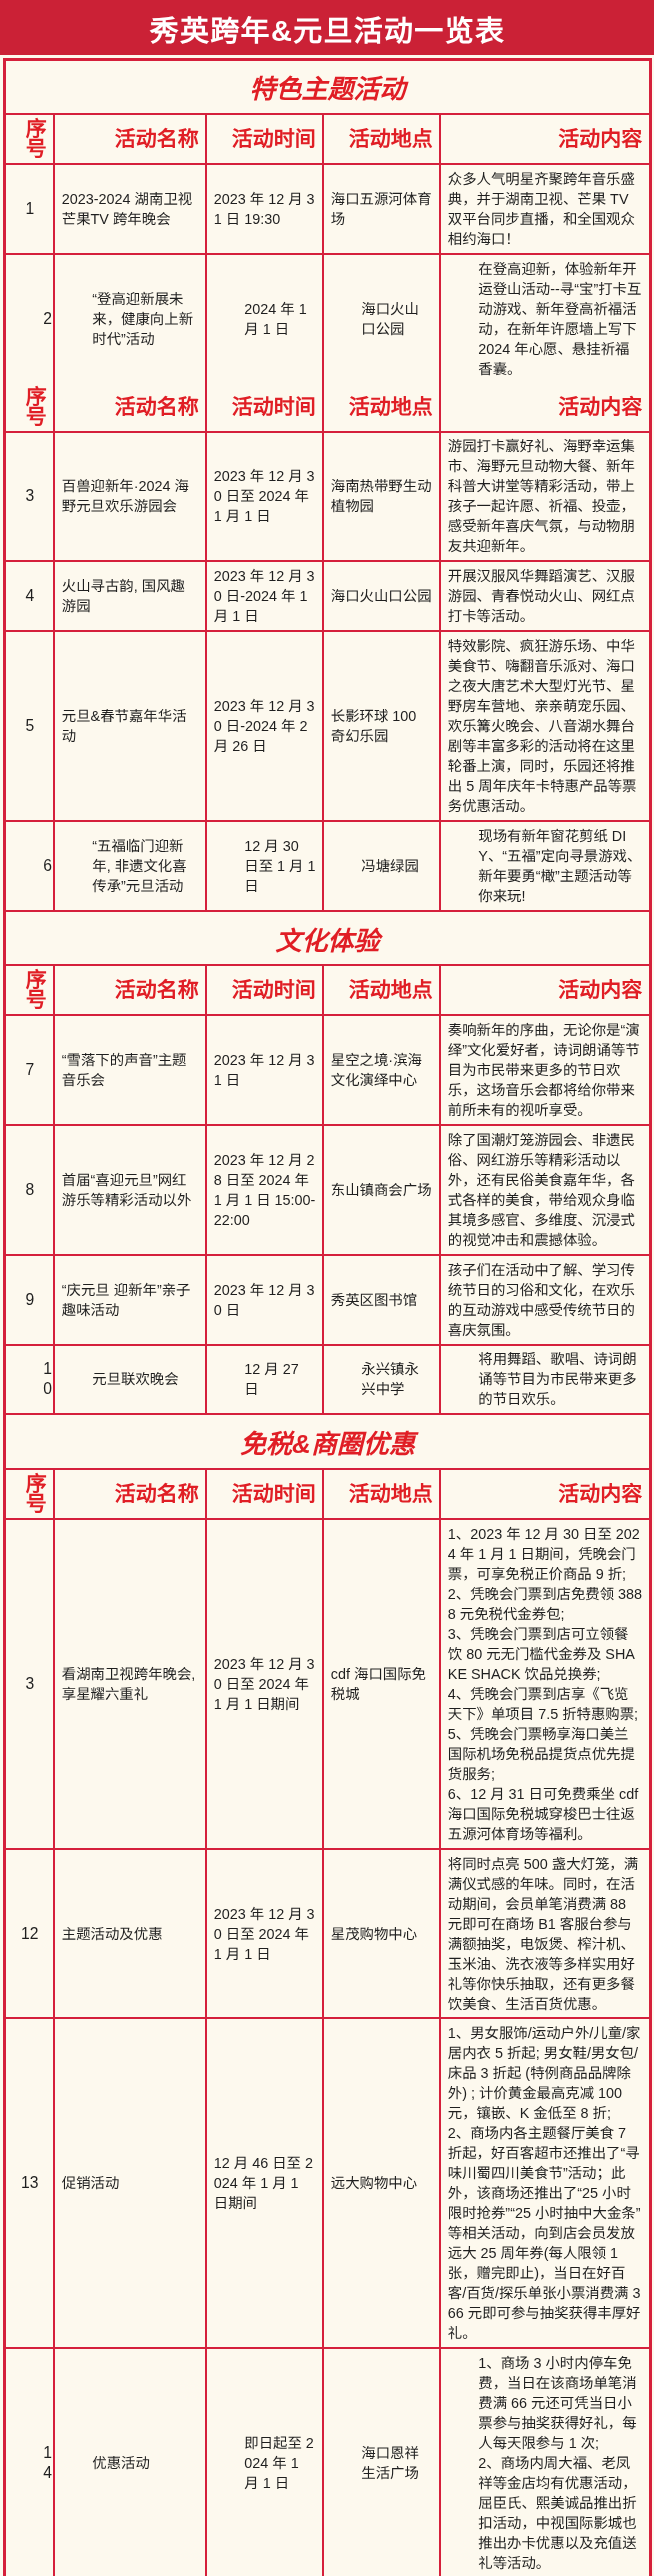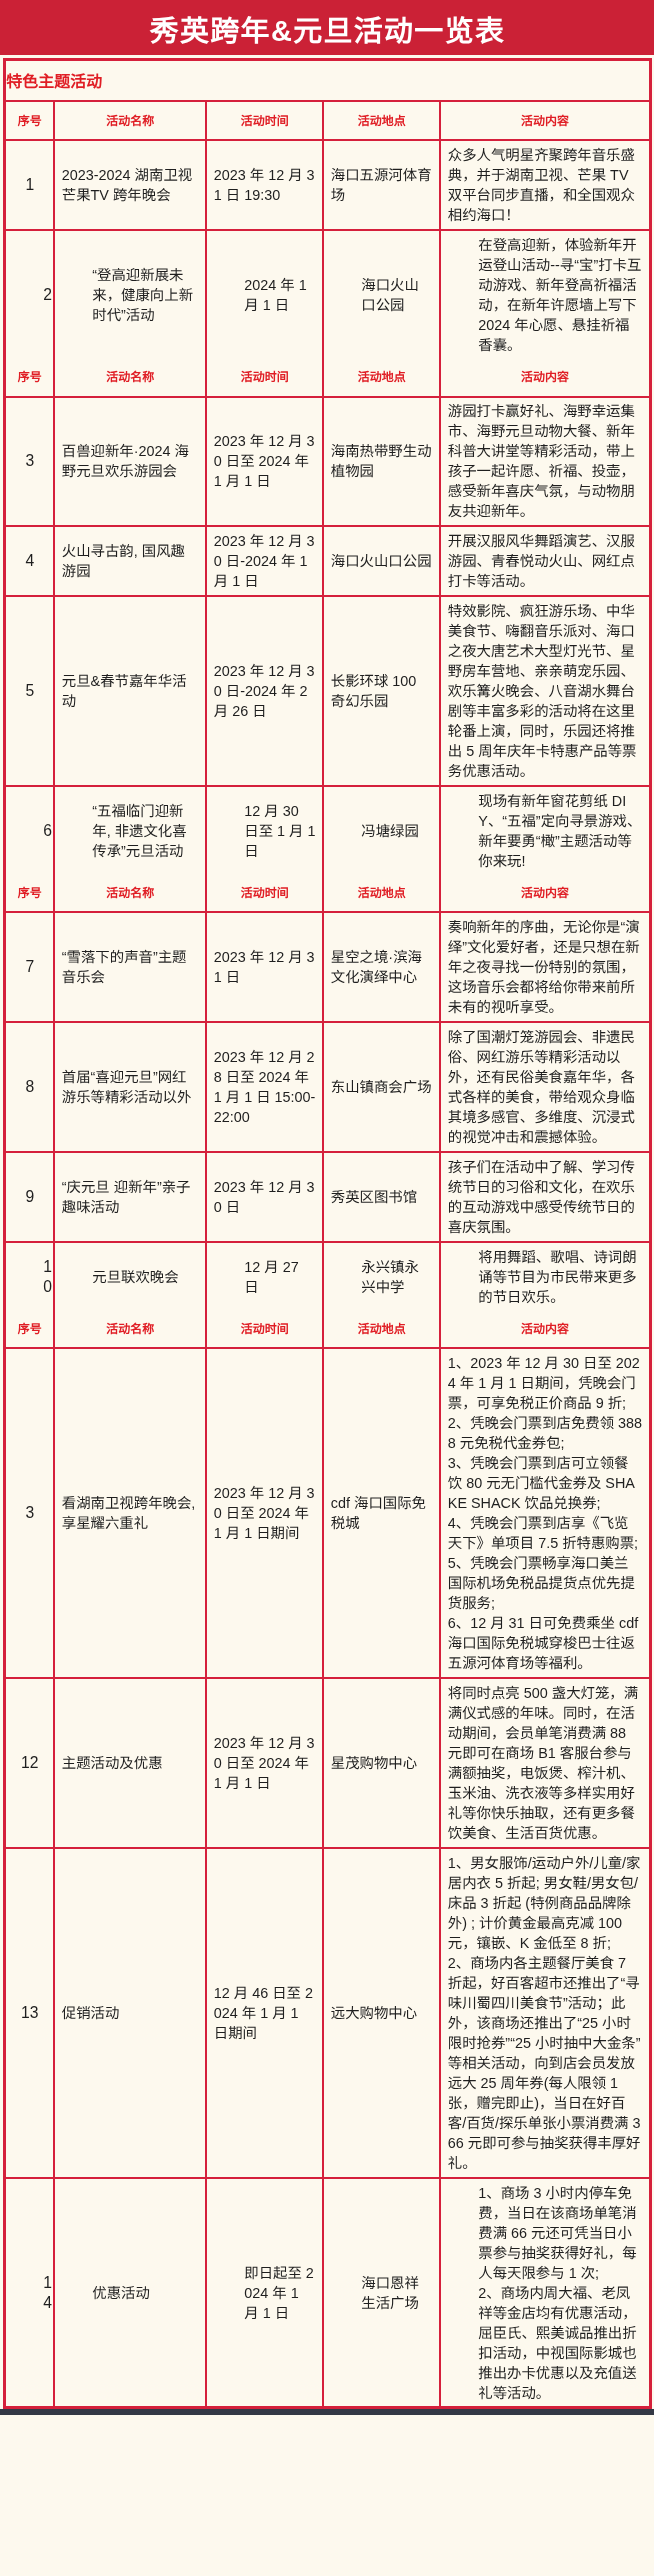--- a/index.html
+++ b/index.html
@@ -26,25 +26,26 @@
     font-weight:bold;
     letter-spacing:1.3px;
   }
   .table-wrap{
     margin:2.6px 3.3px 0 3.3px;
     border:3.9px solid var(--red-border);
     background:var(--cream);
   }
   .section-band{
     border-bottom:2.6px solid var(--red-border);
-    text-align:left;
+    text-align:center;
     padding:7.9px 0;
-    font-size:16px;
+    font-size:26px;
     font-weight:bold;
     color:var(--red-text);
+    font-style:italic;
   }
   section + section .section-band{
     border-top:2.6px solid var(--red-border);
   }
   table{
     width:100%;
     border-collapse:collapse;
     table-layout:fixed;
     background:var(--cream);
   }
@@ -55,23 +56,23 @@
     line-height:20px;
     vertical-align:middle;
     word-break:break-all;
   }
   table tr > *:first-child{border-left:none;}
   table tr > *:last-child{border-right:none;}
   thead tr > *{border-top:none;}
   tbody tr:last-child > *{border-bottom:none;padding-left:37px;}
   th{
     color:var(--red-text);
-    font-size:12px;
+    font-size:21px;
     font-weight:bold;
-    text-align:center;
+    text-align:right;
     height:29px;
   }
   td.col-no{text-align:center;font-size:15.7px;}
   td.col-content{white-space:pre-line;margin-top:32px;}
   .bottom-strip{
     height:5.2px;
     background:var(--strip);
     margin-top:0;
   }
   .col-w-no{width:48px;}
@@ -169,20 +170,21 @@
             <td class="col-name">“五福临门迎新年, 非遗文化喜传承”元旦活动</td>
             <td class="col-time">12 月 30 日至 1 月 1 日</td>
             <td class="col-place">冯塘绿园</td>
             <td class="col-content">现场有新年窗花剪纸 DIY、“五福”定向寻景游戏、新年要勇“橄”主题活动等你来玩!</td>
           </tr>
         </tbody>
     </table>
   </section>
 
   <section>
+    <div class="section-band">文化体验</div>
     <table>
       <colgroup>
         <col class="col-w-no">
           <col class="col-w-name">
           <col class="col-w-time">
           <col class="col-w-place">
           <col class="col-w-content">
       </colgroup>
       <thead>
           <tr>
@@ -192,21 +194,21 @@
             <th>活动地点</th>
             <th>活动内容</th>
           </tr>
         </thead>
       <tbody>
           <tr>
             <td class="col-no">7</td>
             <td class="col-name">“雪落下的声音”主题音乐会</td>
             <td class="col-time">2023 年 12 月 31 日</td>
             <td class="col-place">星空之境·滨海文化演绎中心</td>
-            <td class="col-content">奏响新年的序曲，无论你是“演绎”文化爱好者，还是只想在新年之夜寻找一份特别的氛围，这场音乐会都将给你带来前所未有的视听享受。</td>
+            <td class="col-content">奏响新年的序曲，无论你是“演绎”文化爱好者，诗词朗诵等节目为市民带来更多的节日欢乐，这场音乐会都将给你带来前所未有的视听享受。</td>
           </tr>
           <tr>
             <td class="col-no">8</td>
             <td class="col-name">首届“喜迎元旦”网红游乐等精彩活动以外</td>
             <td class="col-time">2023 年 12 月 28 日至 2024 年 1 月 1 日 15:00-22:00</td>
             <td class="col-place">东山镇商会广场</td>
             <td class="col-content">除了国潮灯笼游园会、非遗民俗、网红游乐等精彩活动以外，还有民俗美食嘉年华，各式各样的美食，带给观众身临其境多感官、多维度、沉浸式的视觉冲击和震撼体验。</td>
           </tr>
           <tr>
             <td class="col-no">9</td>
@@ -220,20 +222,21 @@
             <td class="col-name">元旦联欢晚会</td>
             <td class="col-time">12 月 27 日</td>
             <td class="col-place">永兴镇永兴中学</td>
             <td class="col-content">将用舞蹈、歌唱、诗词朗诵等节目为市民带来更多的节日欢乐。</td>
           </tr>
         </tbody>
     </table>
   </section>
 
   <section>
+    <div class="section-band">免税&amp;商圈优惠</div>
     <table>
       <colgroup>
         <col class="col-w-no">
           <col class="col-w-name">
           <col class="col-w-time">
           <col class="col-w-place">
           <col class="col-w-content">
       </colgroup>
       <thead>
           <tr>

